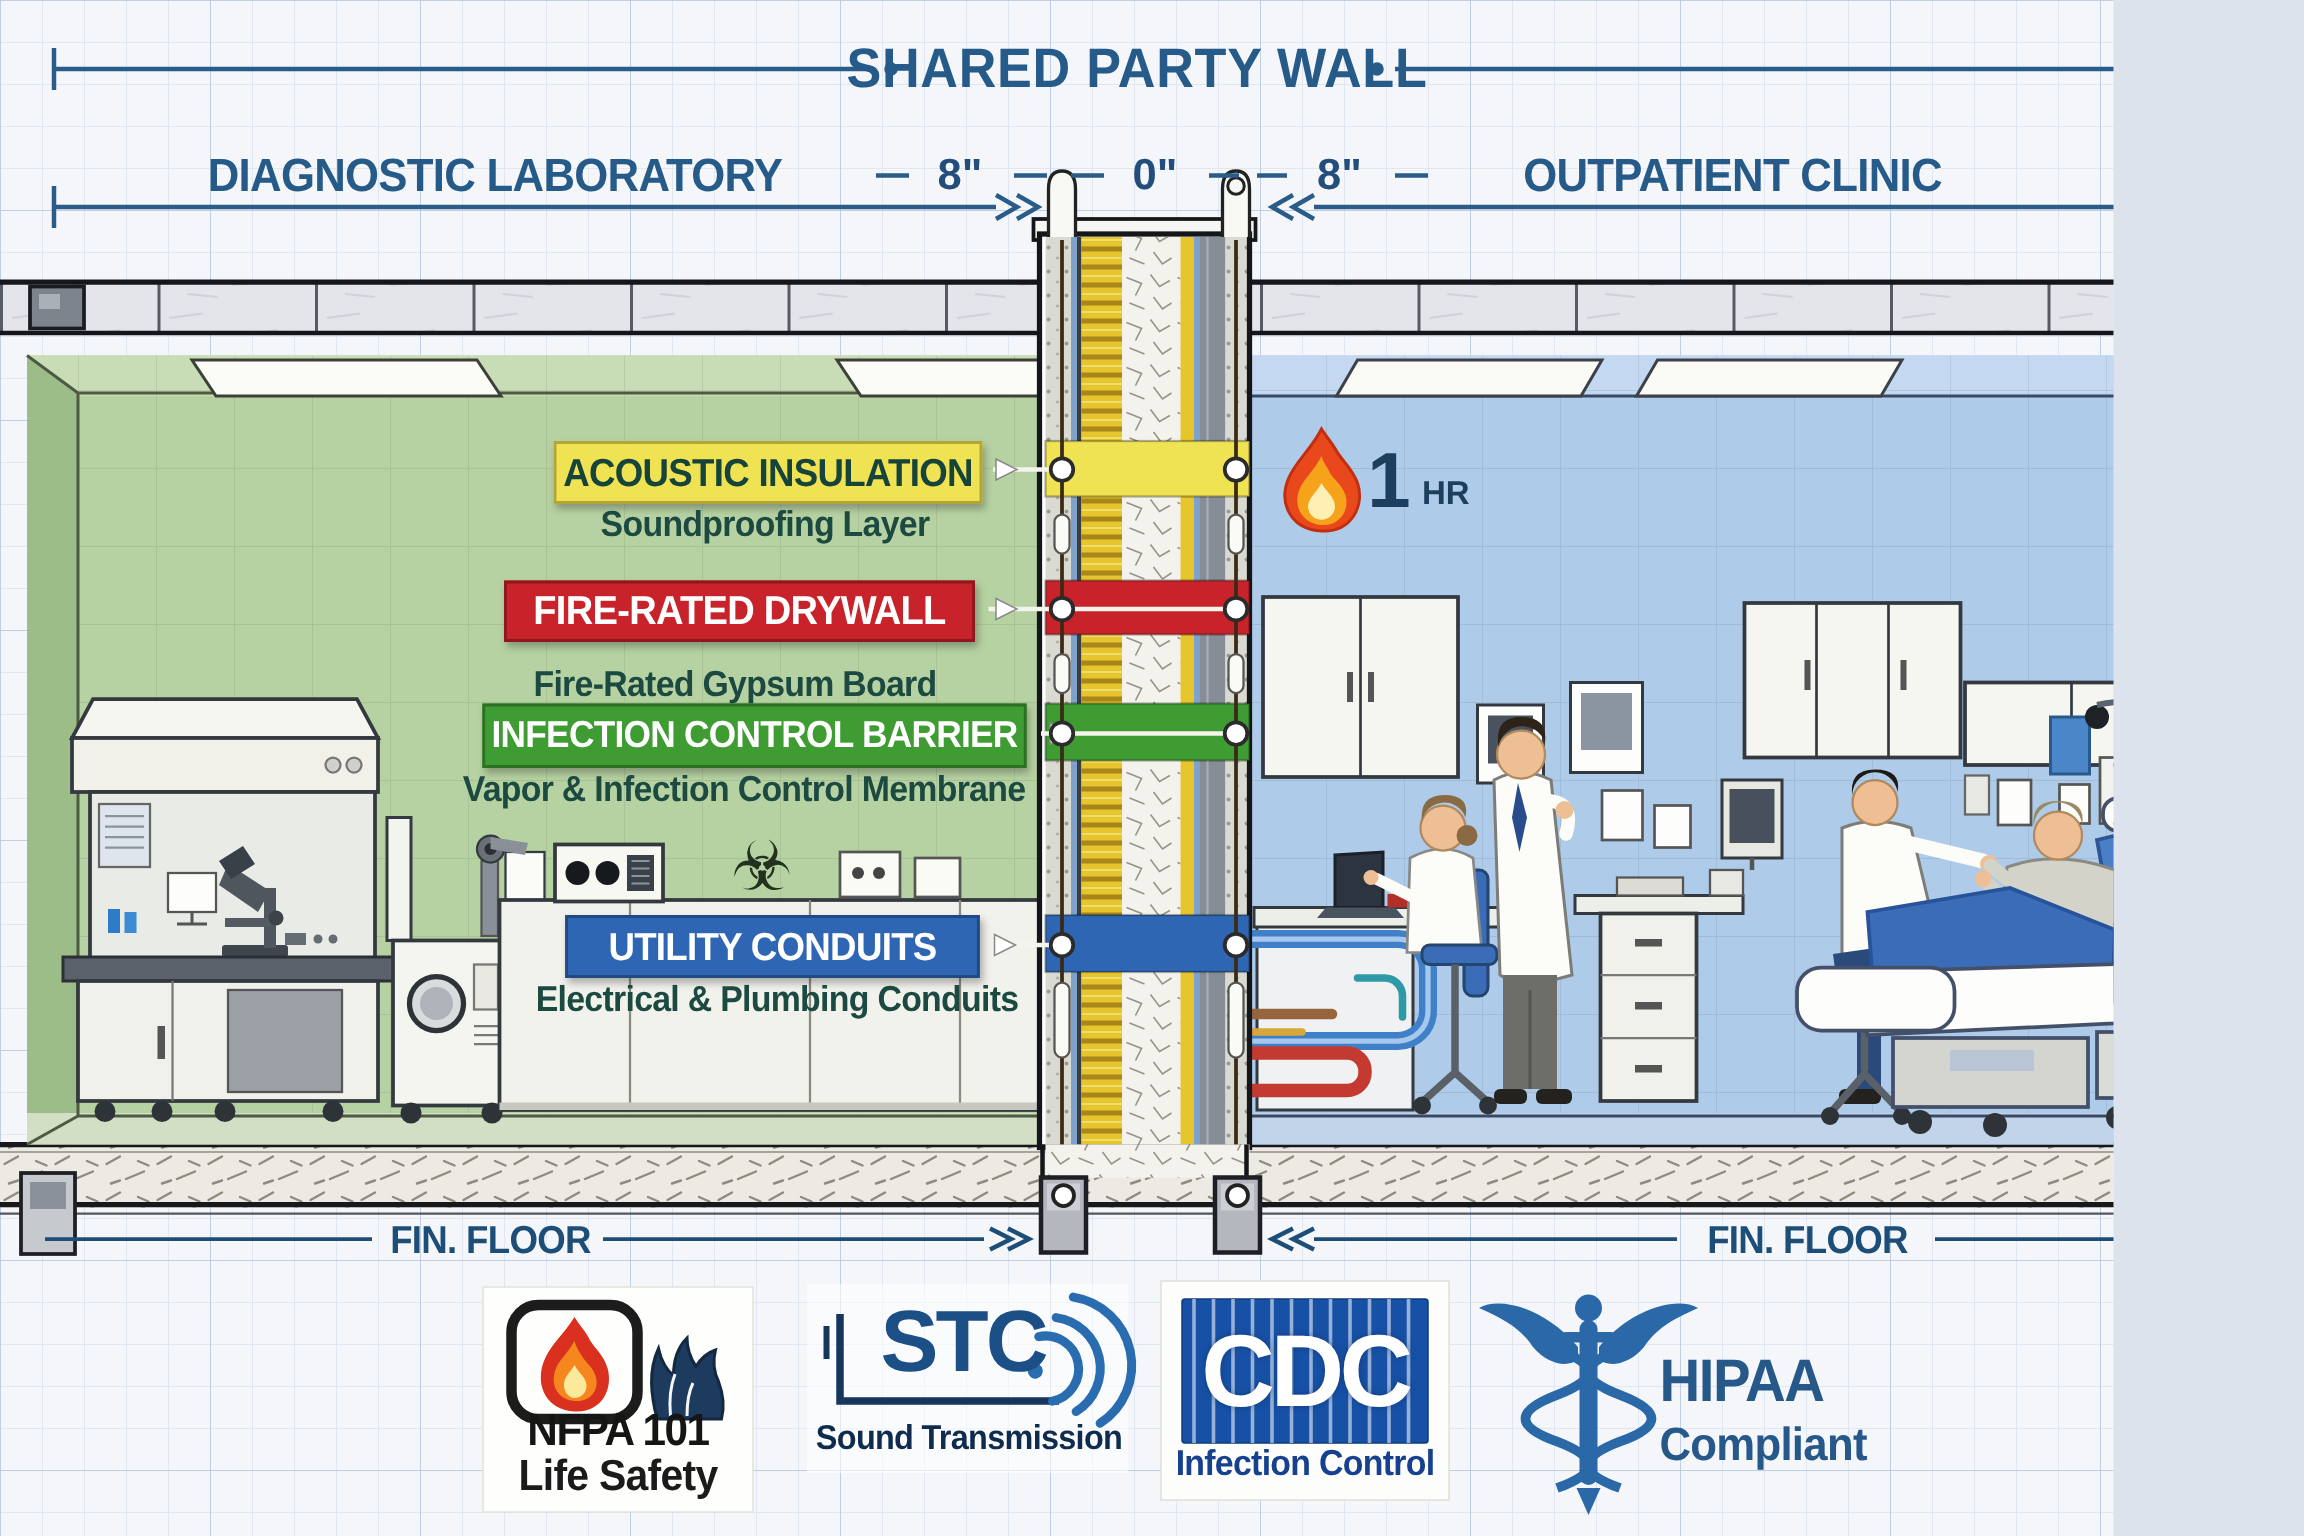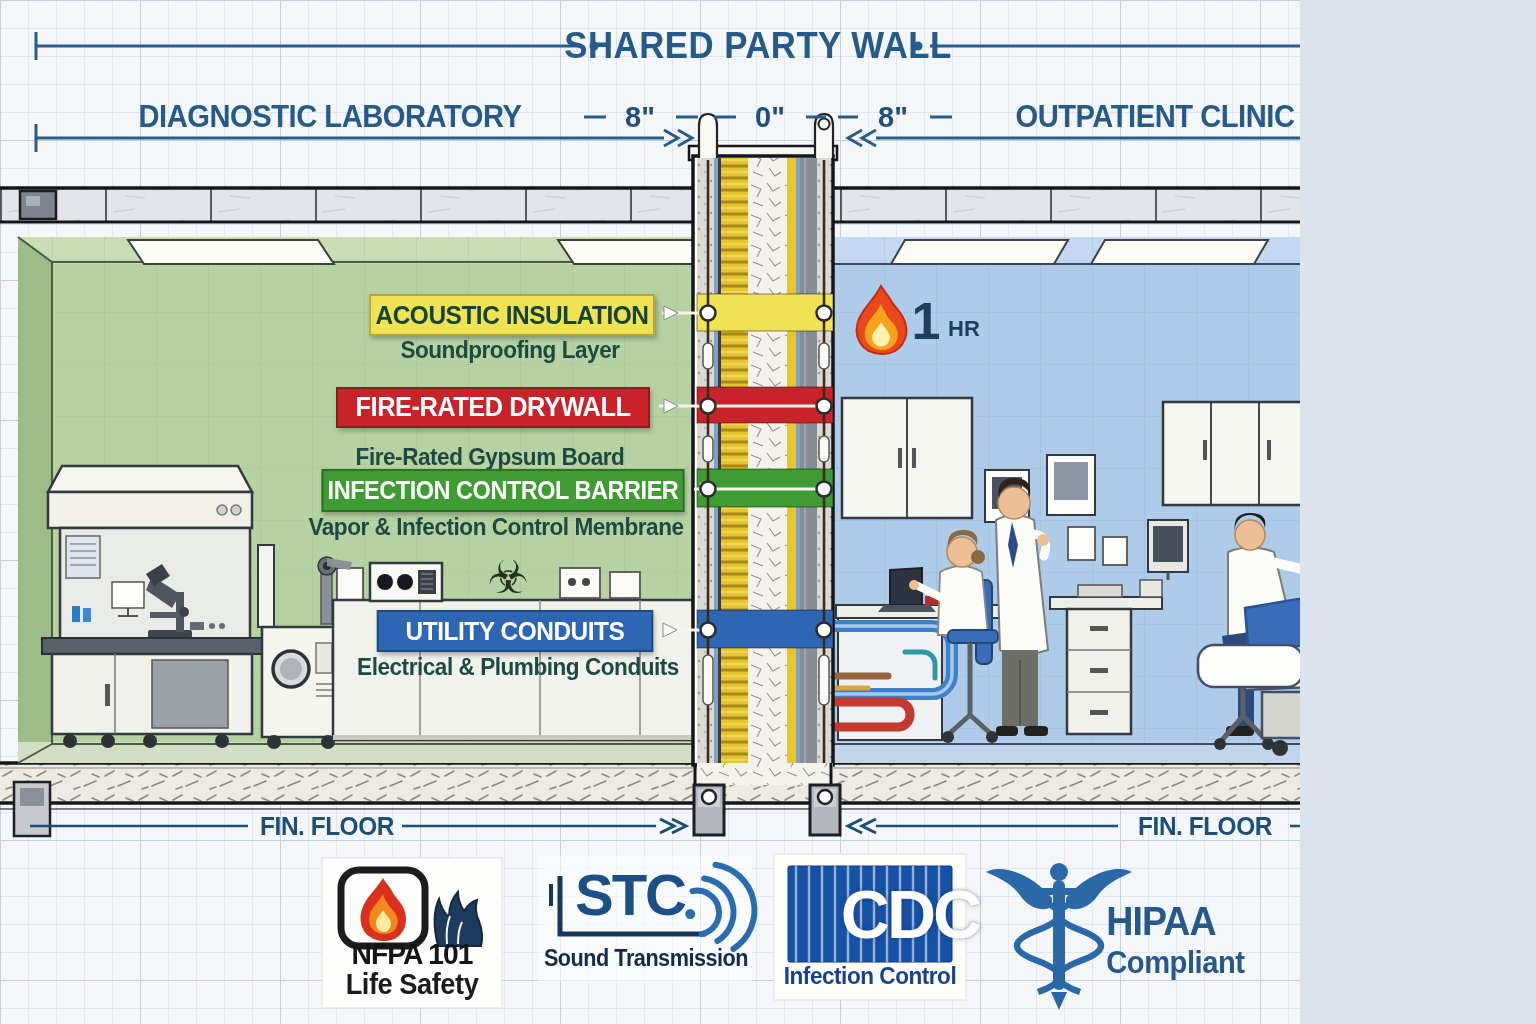--- a/index.html
+++ b/index.html
@@ -1,17 +1,17 @@
 <!DOCTYPE html>
 <html><head>
 <meta charset="utf-8">
 <style>
   html,body{margin:0;padding:0;background:#dde3ec;}
   .canvas{
-    position:relative;width:1300px;height:1024px;overflow:hidden;
+    position:relative;width:1409px;height:1024px;overflow:hidden;
     font-family:"Liberation Sans",sans-serif;
     background-color:#f4f6fa;
     background-image:
       linear-gradient(to right,#bfcfe3 1px,transparent 1px),
       linear-gradient(to bottom,#bfcfe3 1px,transparent 1px),
       linear-gradient(to right,#dfe7f2 1px,transparent 1px),
       linear-gradient(to bottom,#dfe7f2 1px,transparent 1px);
     background-size:140px 140px,140px 140px,28px 28px,28px 28px;
   }
   svg.scene{position:absolute;left:0;top:0;z-index:1;}
@@ -25,21 +25,21 @@
   .callout{z-index:3;border:2px solid;box-shadow:2px 3px 5px rgba(40,40,40,0.35);}
   .co-label{font-size:26px;}
   .co-sub{font-size:24px;color:#1d4a40;}
   .finfloor{font-size:26px;color:#1d4e78;}
   .bio{font-size:46px;color:#22321f;font-weight:normal;}
   .hr1{color:#1d3f5f;}
   .nfpa-t{font-size:30px;color:#151515;letter-spacing:-1px;}
   .nfpa-s{font-size:29px;color:#1b1b1b;letter-spacing:-0.5px;}
   .stc-a{font-size:58px;color:#1c4f86;letter-spacing:-2px;}
   .stc-l{font-size:23px;color:#0f2b4e;}
-  .cdc-a{font-size:68px;color:#ffffff;letter-spacing:-3px;text-shadow:0 0 4px rgba(10,40,90,0.5);padding-left:40px;}
+  .cdc-a{font-size:68px;color:#ffffff;letter-spacing:-3px;text-shadow:0 0 4px rgba(10,40,90,0.5);}
   .cdc-l{font-size:24px;color:#17408e;}
   .hipaa-t{font-size:40px;color:#26588a;letter-spacing:-1px;}
   .hipaa-s{font-size:31px;color:#26588a;}
 </style>
 </head>
 <body>
 
 <div class="canvas">
 
 <svg class="scene" width="1536" height="1024" viewBox="0 0 1536 1024">
@@ -469,21 +469,21 @@
 
 <div class="txt hr1" style="left:906px;top:294px;width:40px;height:54px;font-size:52px;">1</div>
 <div class="txt hr1" style="left:948px;top:310px;width:62px;height:38px;font-size:22px;justify-content:flex-start;">HR</div>
 
 <div class="txt finfloor cond" style="left:253px;top:810px;width:148px;height:32px;">FIN. FLOOR</div>
 <div class="txt finfloor cond" style="left:1121px;top:810px;width:168px;height:32px;">FIN. FLOOR</div>
 
 <div class="txt nfpa-t cond" style="left:330px;top:938px;width:164px;height:32px;">NFPA 101</div>
 <div class="txt nfpa-s cond" style="left:330px;top:968px;width:164px;height:32px;">Life Safety</div>
 
-<div class="txt stc-a" style="left:566px;top:862px;width:128px;height:64px;text-align:right;">STC</div>
+<div class="txt stc-a" style="left:578px;top:862px;width:128px;height:64px;text-align:right;">STC</div>
 <div class="txt stc-l cond" style="left:544px;top:944px;width:204px;height:28px;">Sound Transmission</div>
 
 <div class="txt cdc-a" style="left:788px;top:868px;width:164px;height:92px;">CDC</div>
 <div class="txt cdc-l cond" style="left:776px;top:962px;width:188px;height:28px;">Infection Control</div>
 
 <div class="txt hipaa-t cond" style="left:1102px;top:898px;width:142px;height:46px;justify-content:flex-start;">HIPAA</div>
 <div class="txt hipaa-s cond" style="left:1102px;top:944px;width:142px;height:38px;justify-content:flex-start;">Compliant</div>
 
 </div>
 

